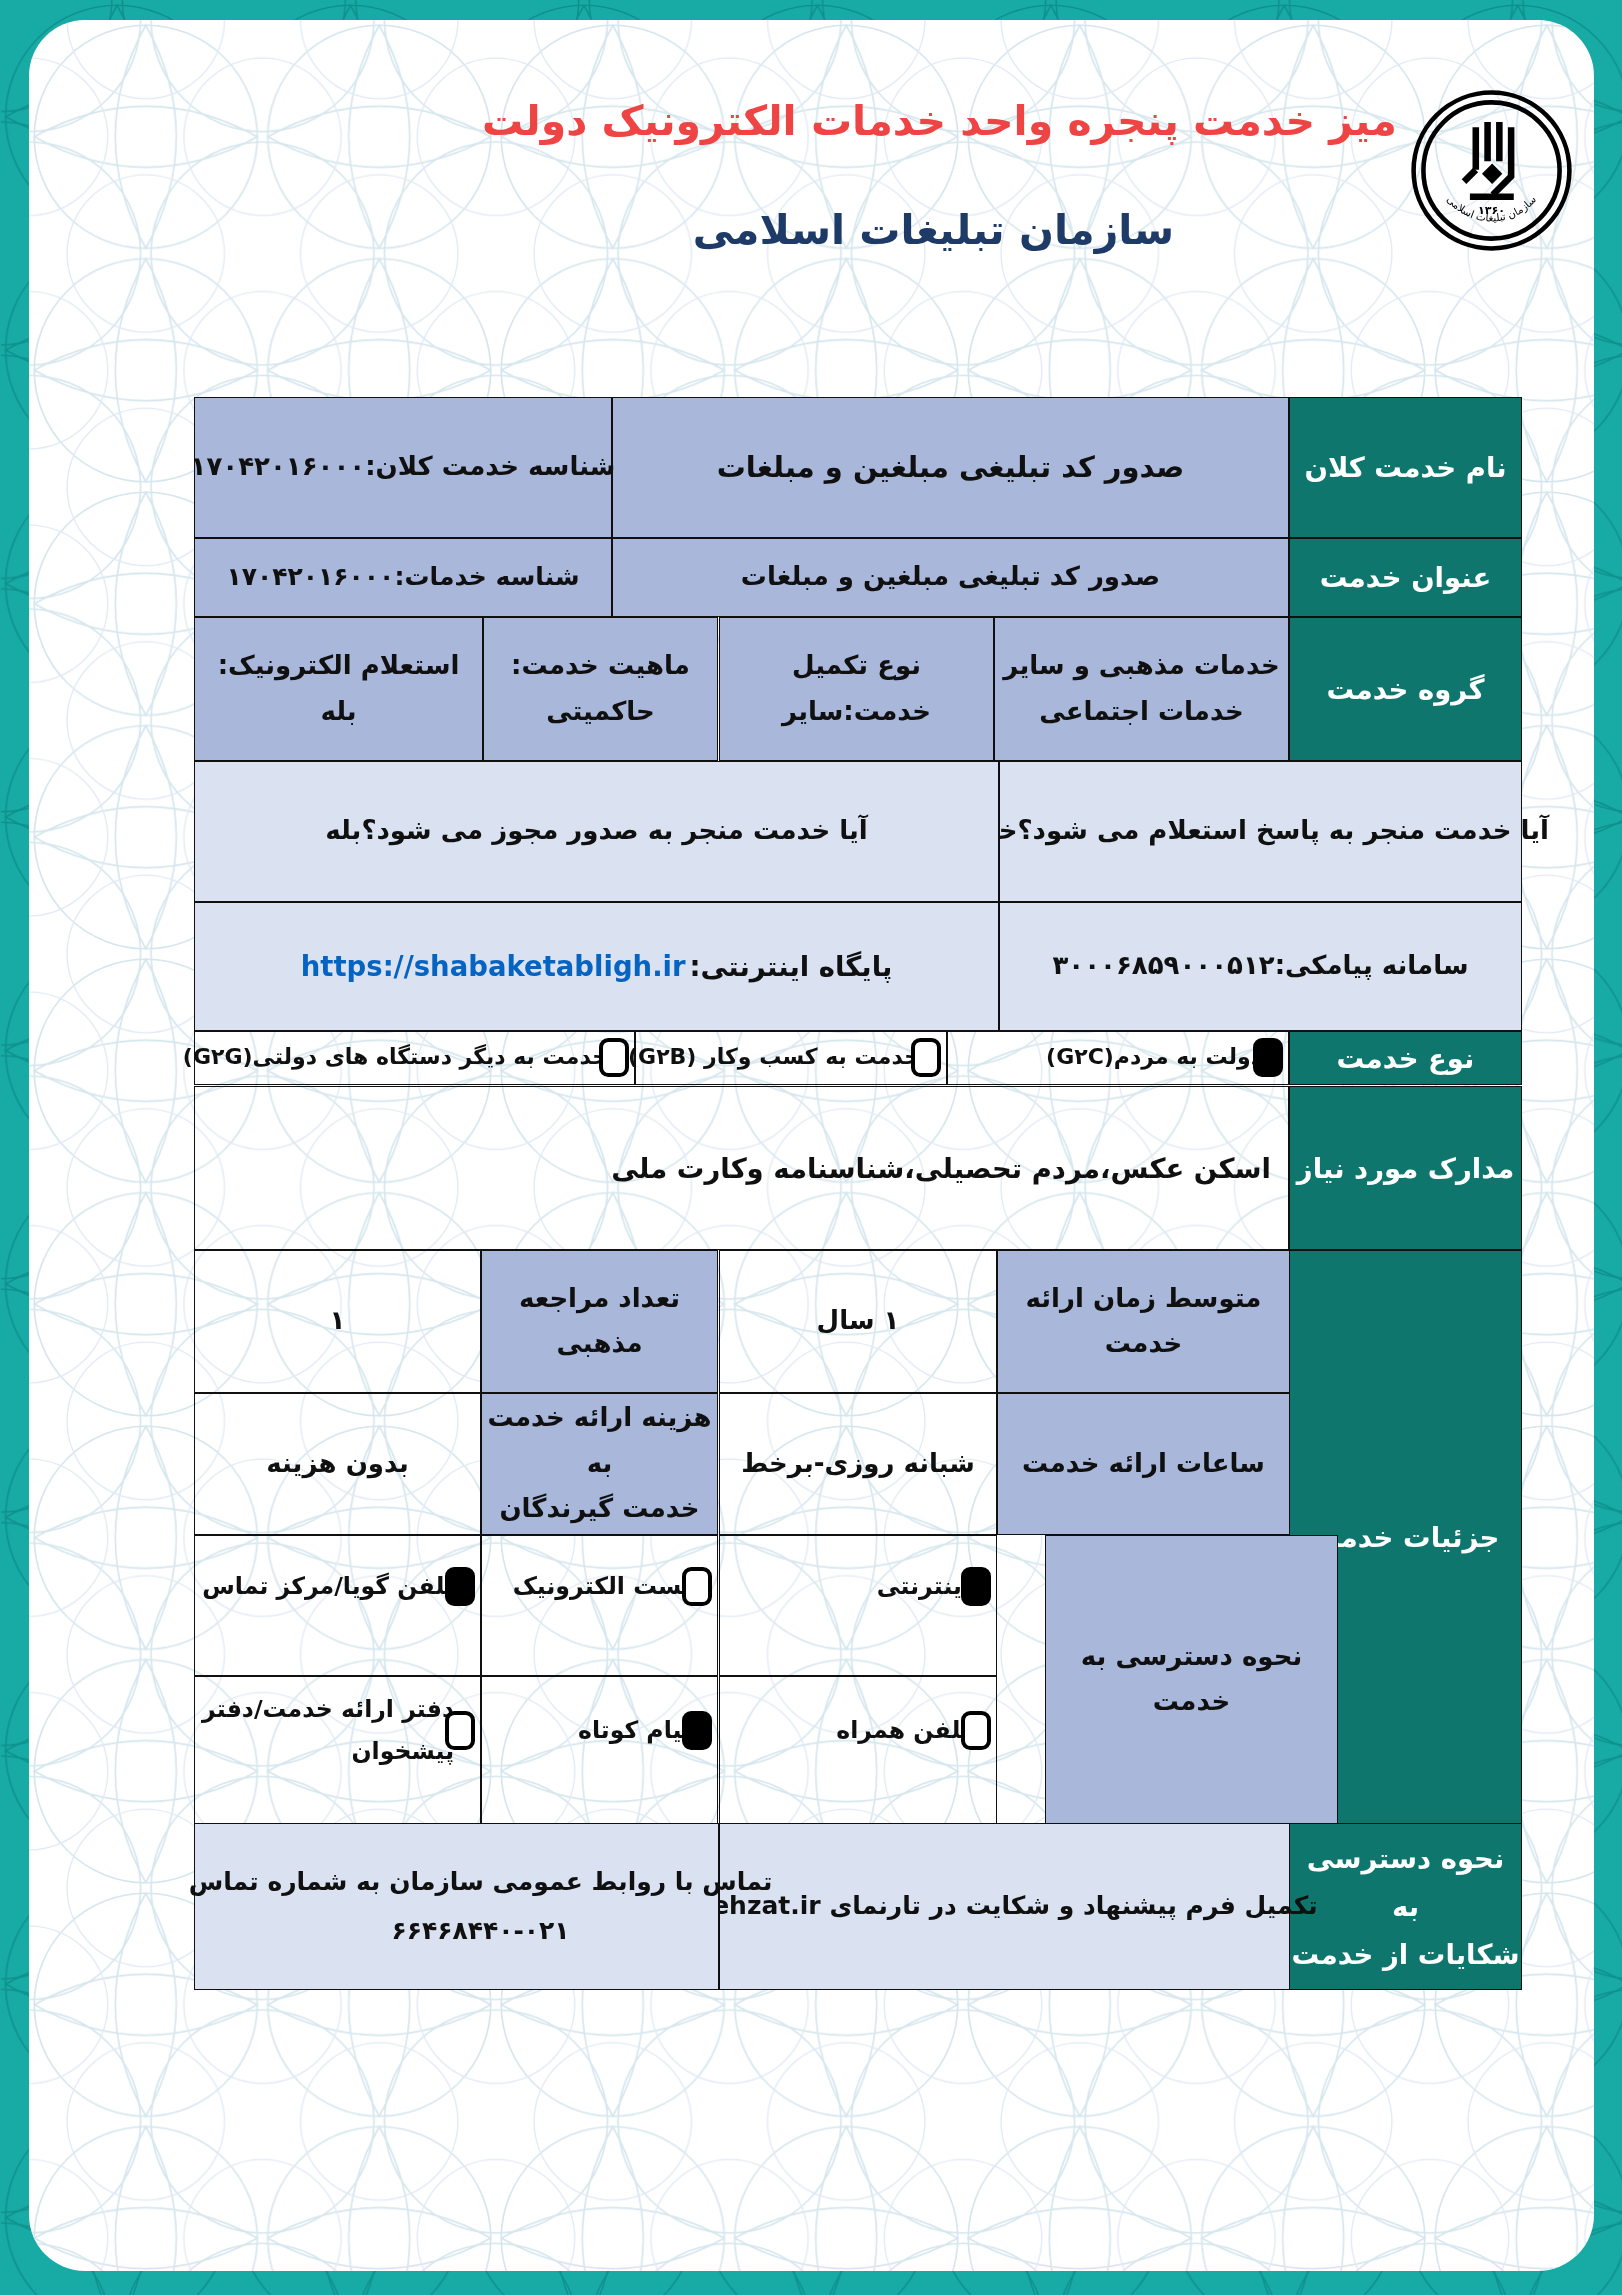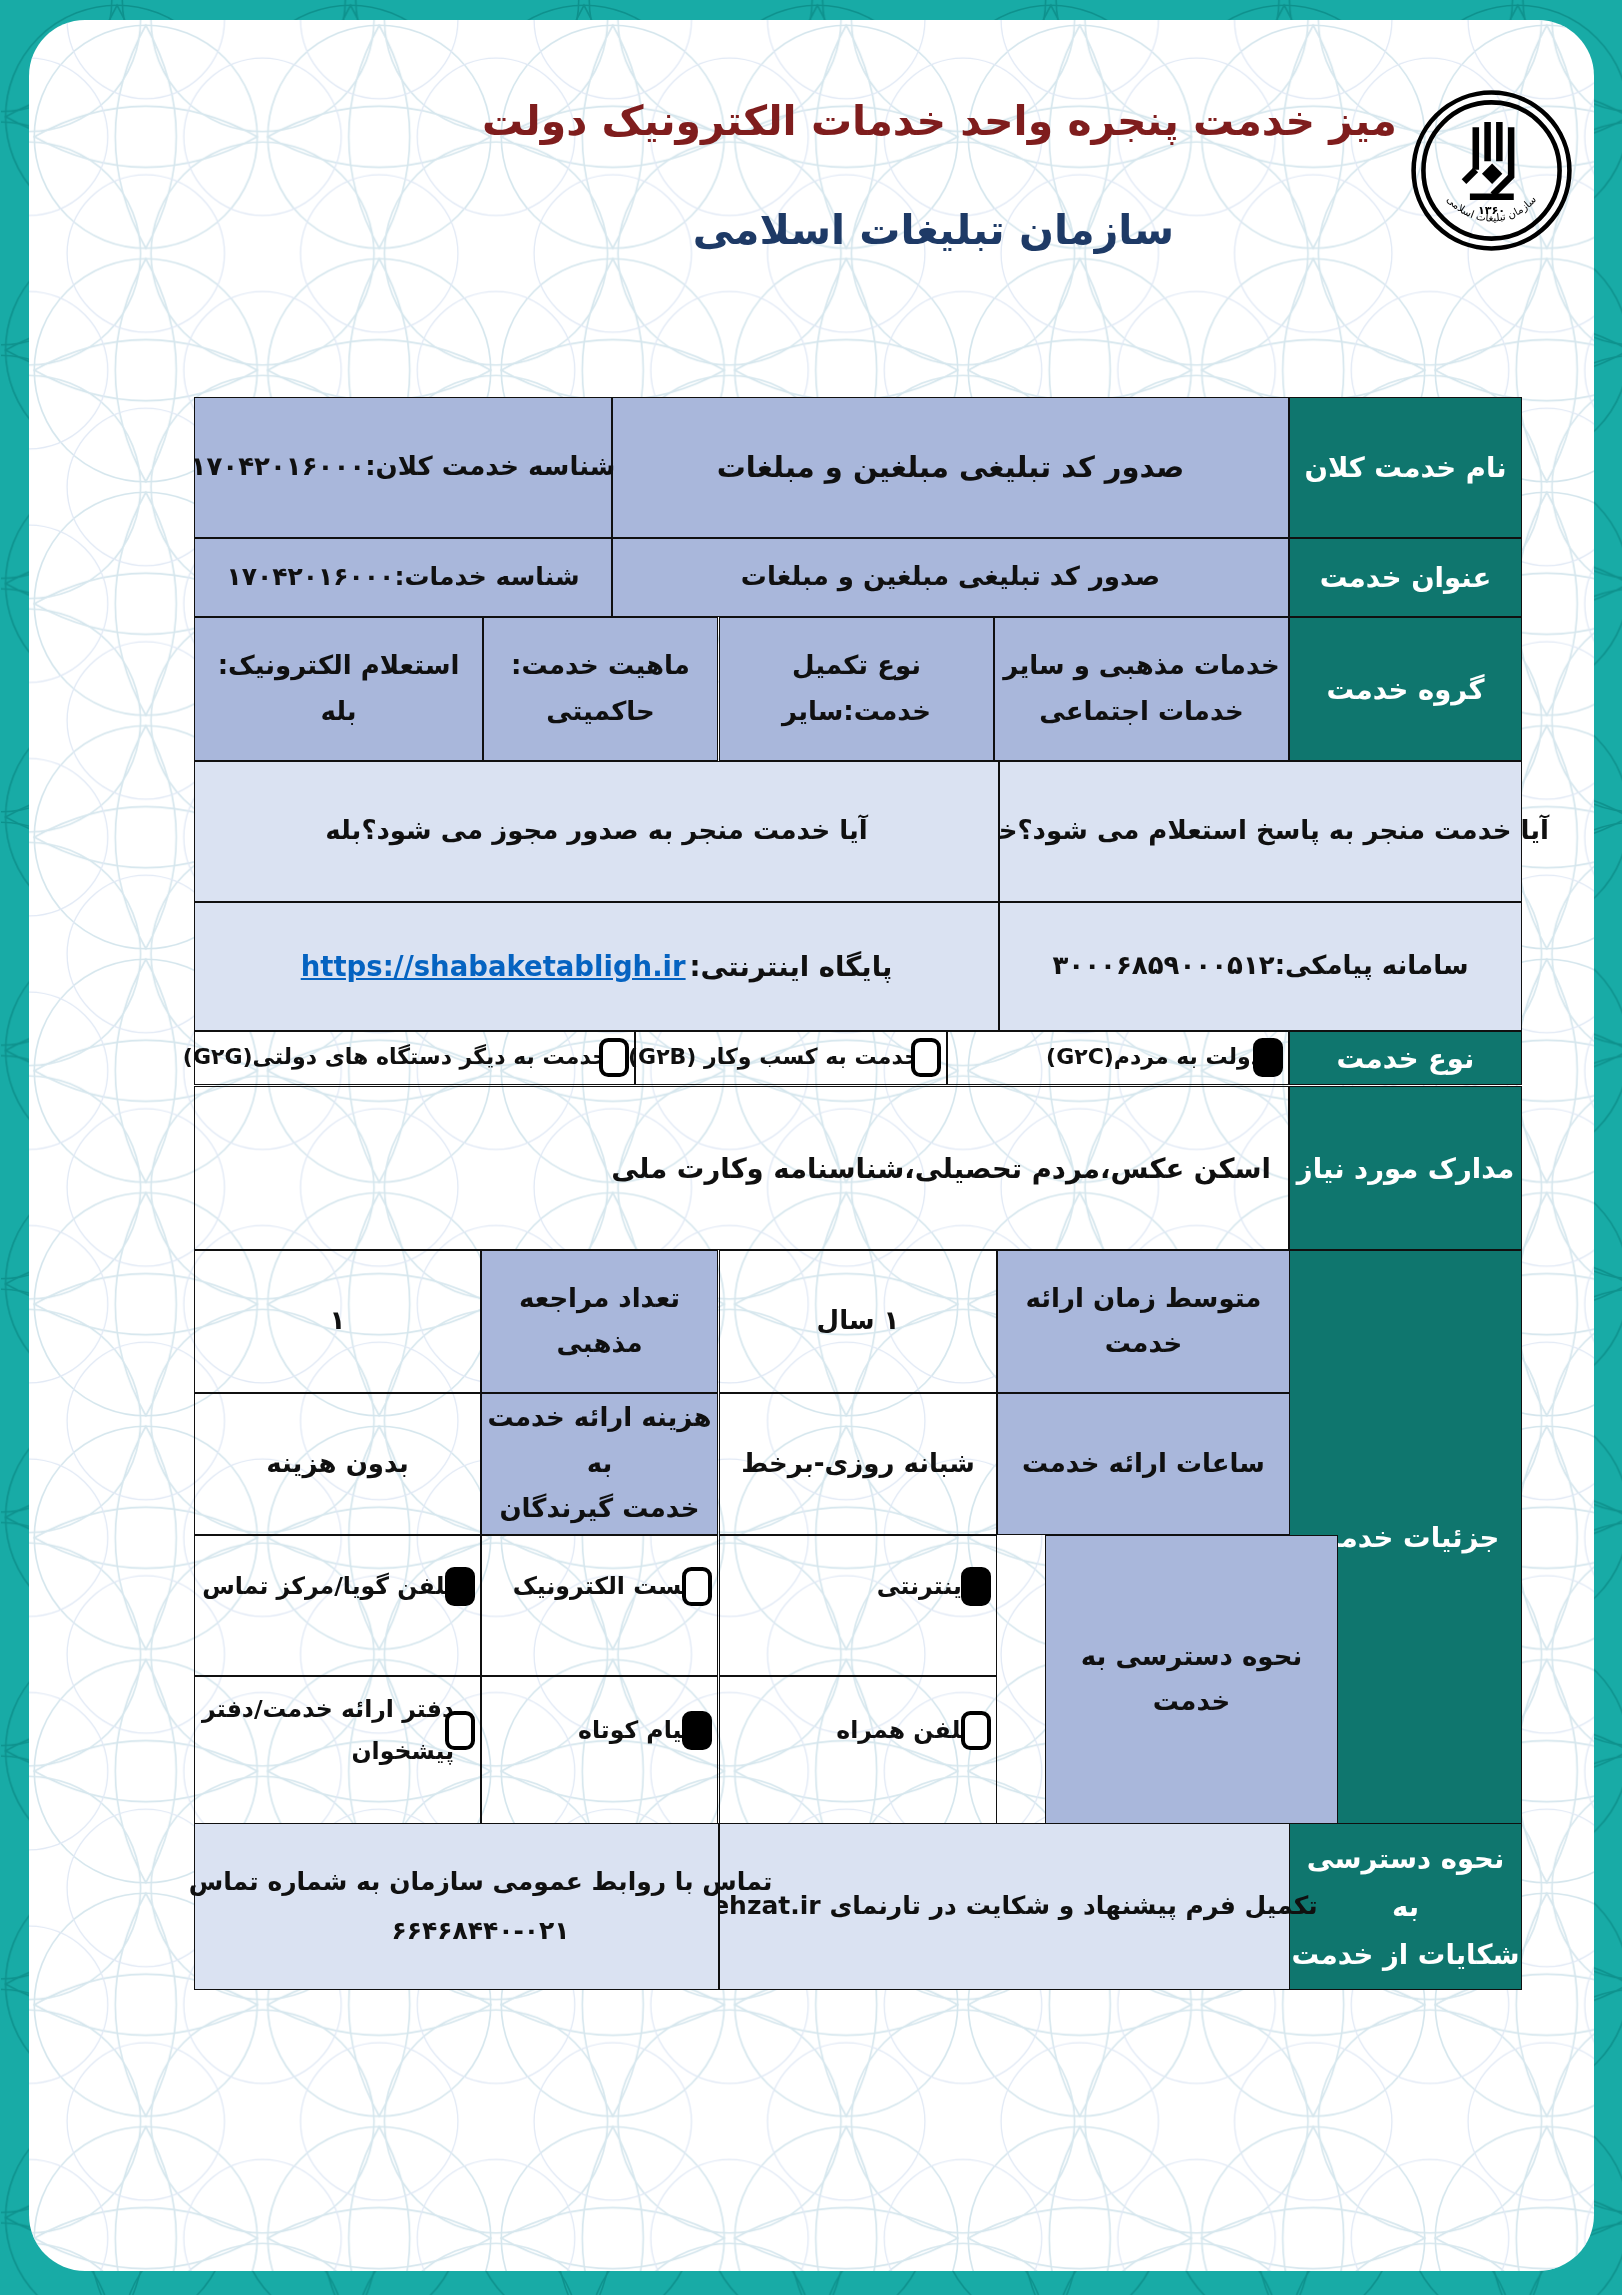--- a/index.html
+++ b/index.html
@@ -8,21 +8,21 @@
     background:#18aba6;
     font-family:"DejaVu Sans",sans-serif;
     direction:rtl;
   }
   .bg-svg{position:absolute;left:0;top:0;z-index:0;}
   .card{
     position:absolute;left:29px;top:19.7px;width:1565px;height:2251px;
     background:#ffffff;border-radius:56px;overflow:hidden;z-index:1;
   }
   .card-content{position:absolute;inset:0;z-index:2;}
-  .title1{position:absolute;top:77px;right:197px;font-size:41px;font-weight:bold;color:#7f1d1d;white-space:nowrap;}
+  .title1{position:absolute;top:77px;right:197px;font-size:41px;font-weight:bold;color:#ef4444;white-space:nowrap;}
   .title2{position:absolute;top:186px;right:420px;font-size:41px;font-weight:bold;color:#1e3a66;white-space:nowrap;}
   .logo{position:absolute;left:1380px;top:68px;width:165px;height:165px;}
 
   .table{position:absolute;left:165px;top:377px;width:1328px;height:1594px;}
   .cell{
     position:absolute;box-sizing:border-box;border:1.3px solid #101010;
     display:flex;align-items:center;justify-content:center;
     text-align:center;color:#101010;font-weight:bold;white-space:pre-line;
     line-height:1.75;
   }
@@ -36,21 +36,21 @@
 
   .chk{justify-content:flex-start;padding:0 5.2px;}
   .chk .box{
     width:30px;height:39px;border:4.6px solid #000;border-radius:9.2px;background:#fff;
     flex:none;position:relative;z-index:2;box-sizing:border-box;
   }
   .chk .box.checked{background:#000;}
   .chk .lbl{margin-right:-9.2px;position:relative;z-index:1;text-align:right;}
   .upper{align-items:center;padding-bottom:38px;}
 
-  .weblink{color:#0563c1;text-decoration:underline;font-weight:bold;margin-right:3.9px;}
+  .weblink{color:#0563c1;font-weight:bold;margin-right:3.9px;}
   .stack{display:flex;flex-direction:column;align-items:center;gap:5.2px;margin-left:48px;}
   .ltrnum{direction:ltr;unicode-bidi:bidi-override;}
 </style>
 </head>
 <body>
 
 <svg class="bg-svg" width="1623" height="2295" viewBox="0 0 2474 3500">
   <defs>
     <pattern id="geoT" patternUnits="userSpaceOnUse" width="356" height="356">
       <g fill="none" stroke="#0c8e8a" stroke-width="2.5" opacity="0.9">

